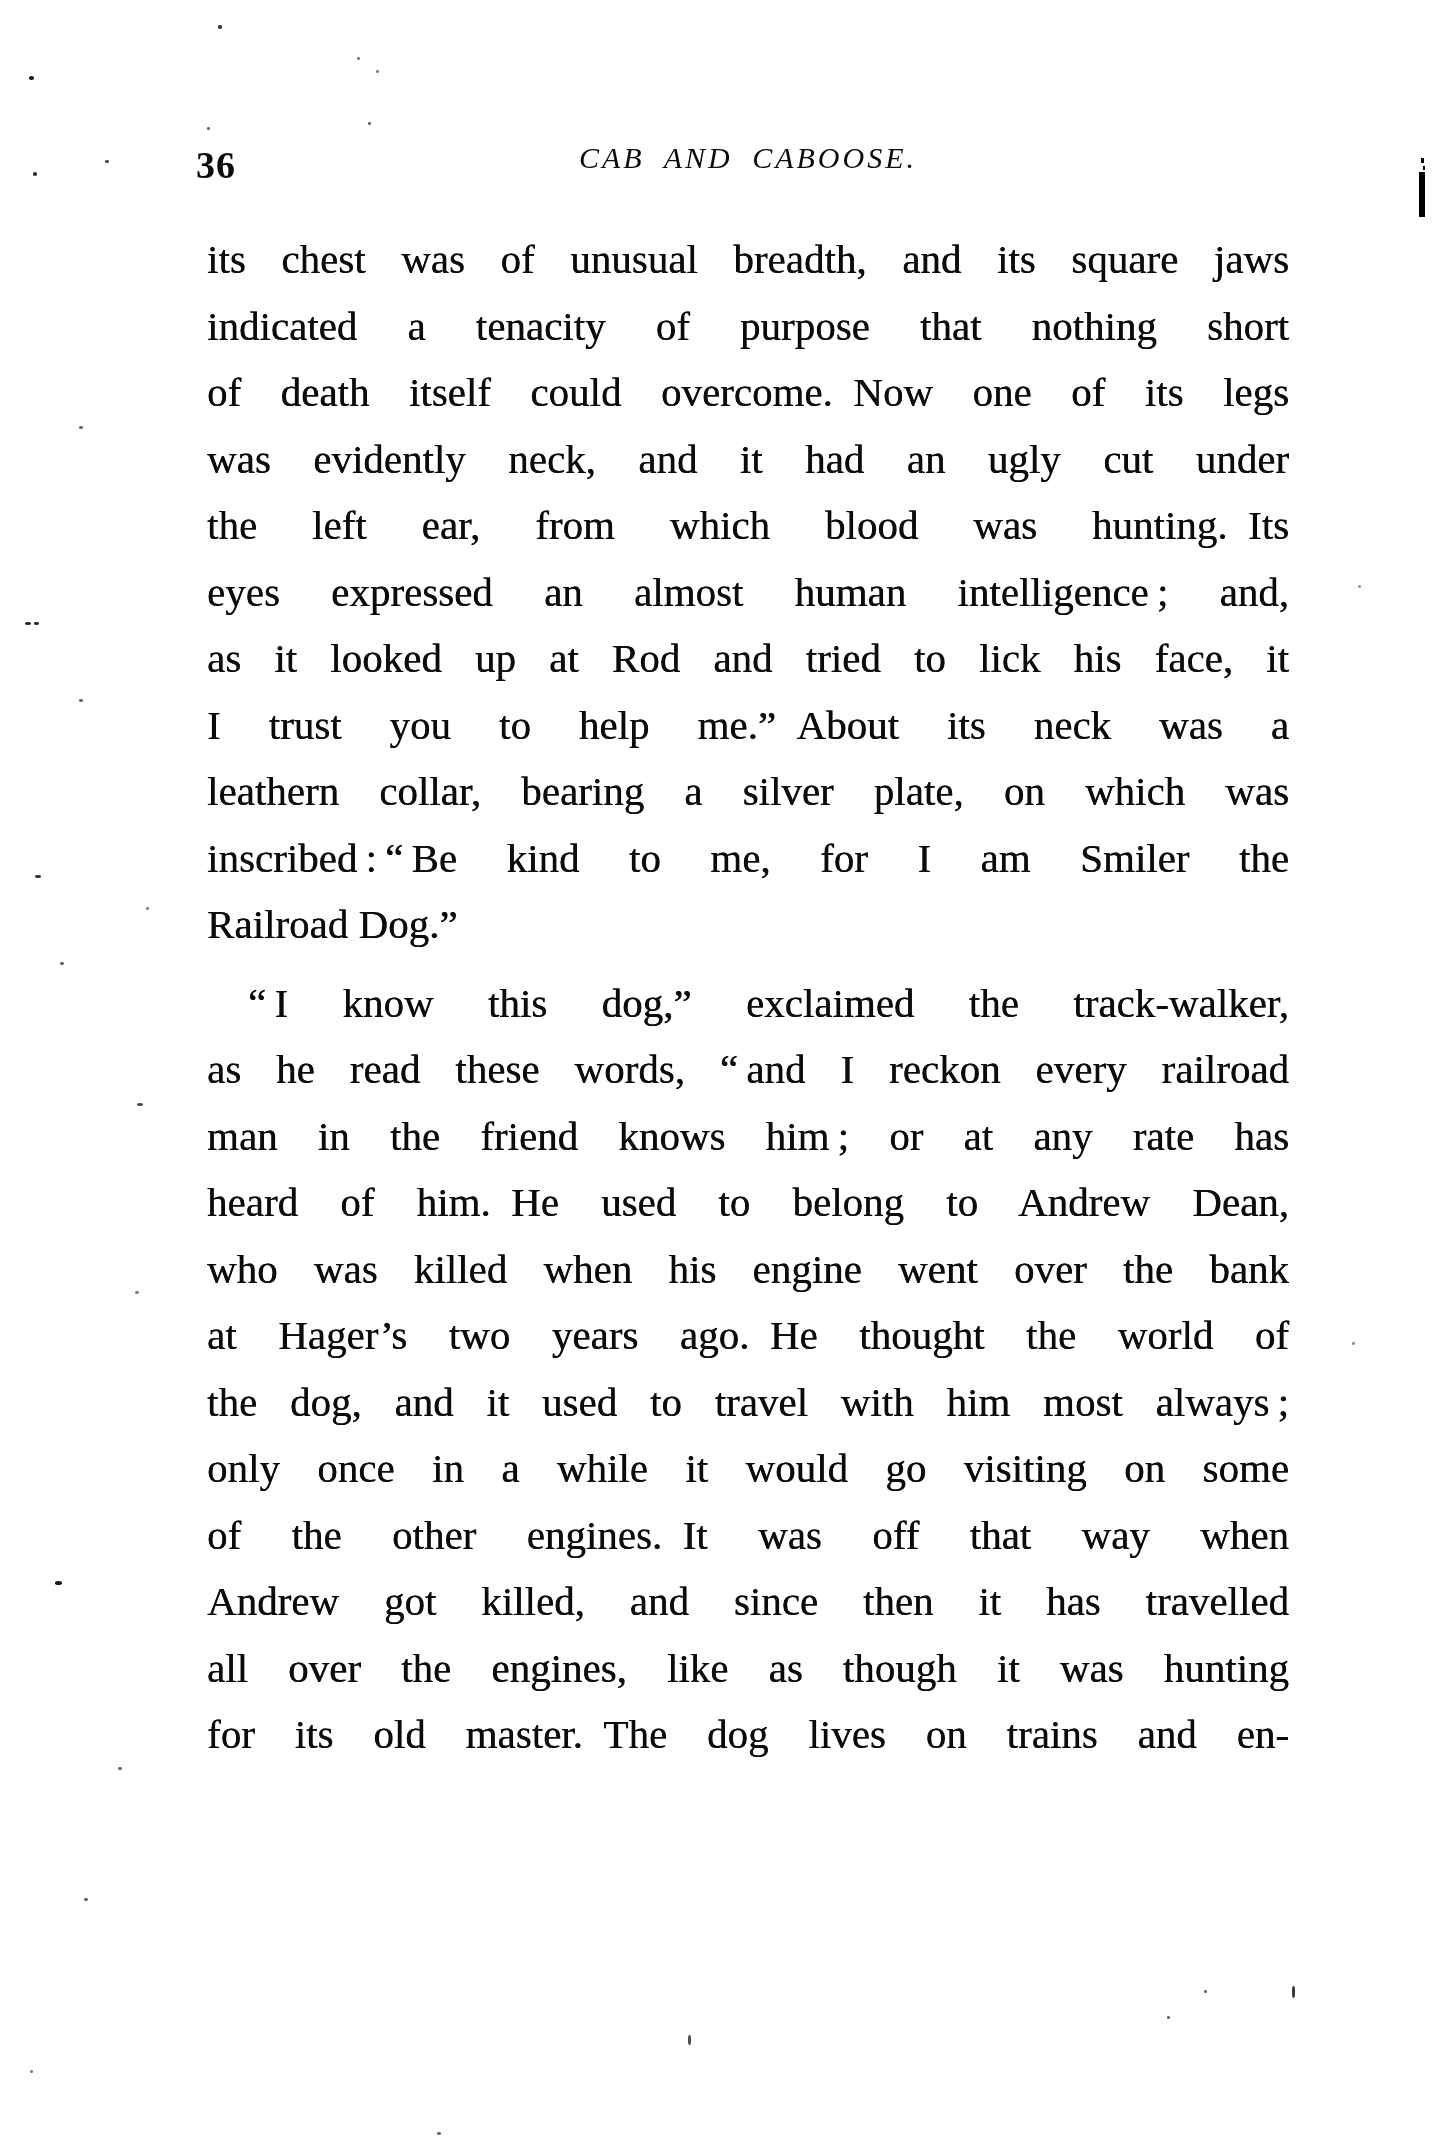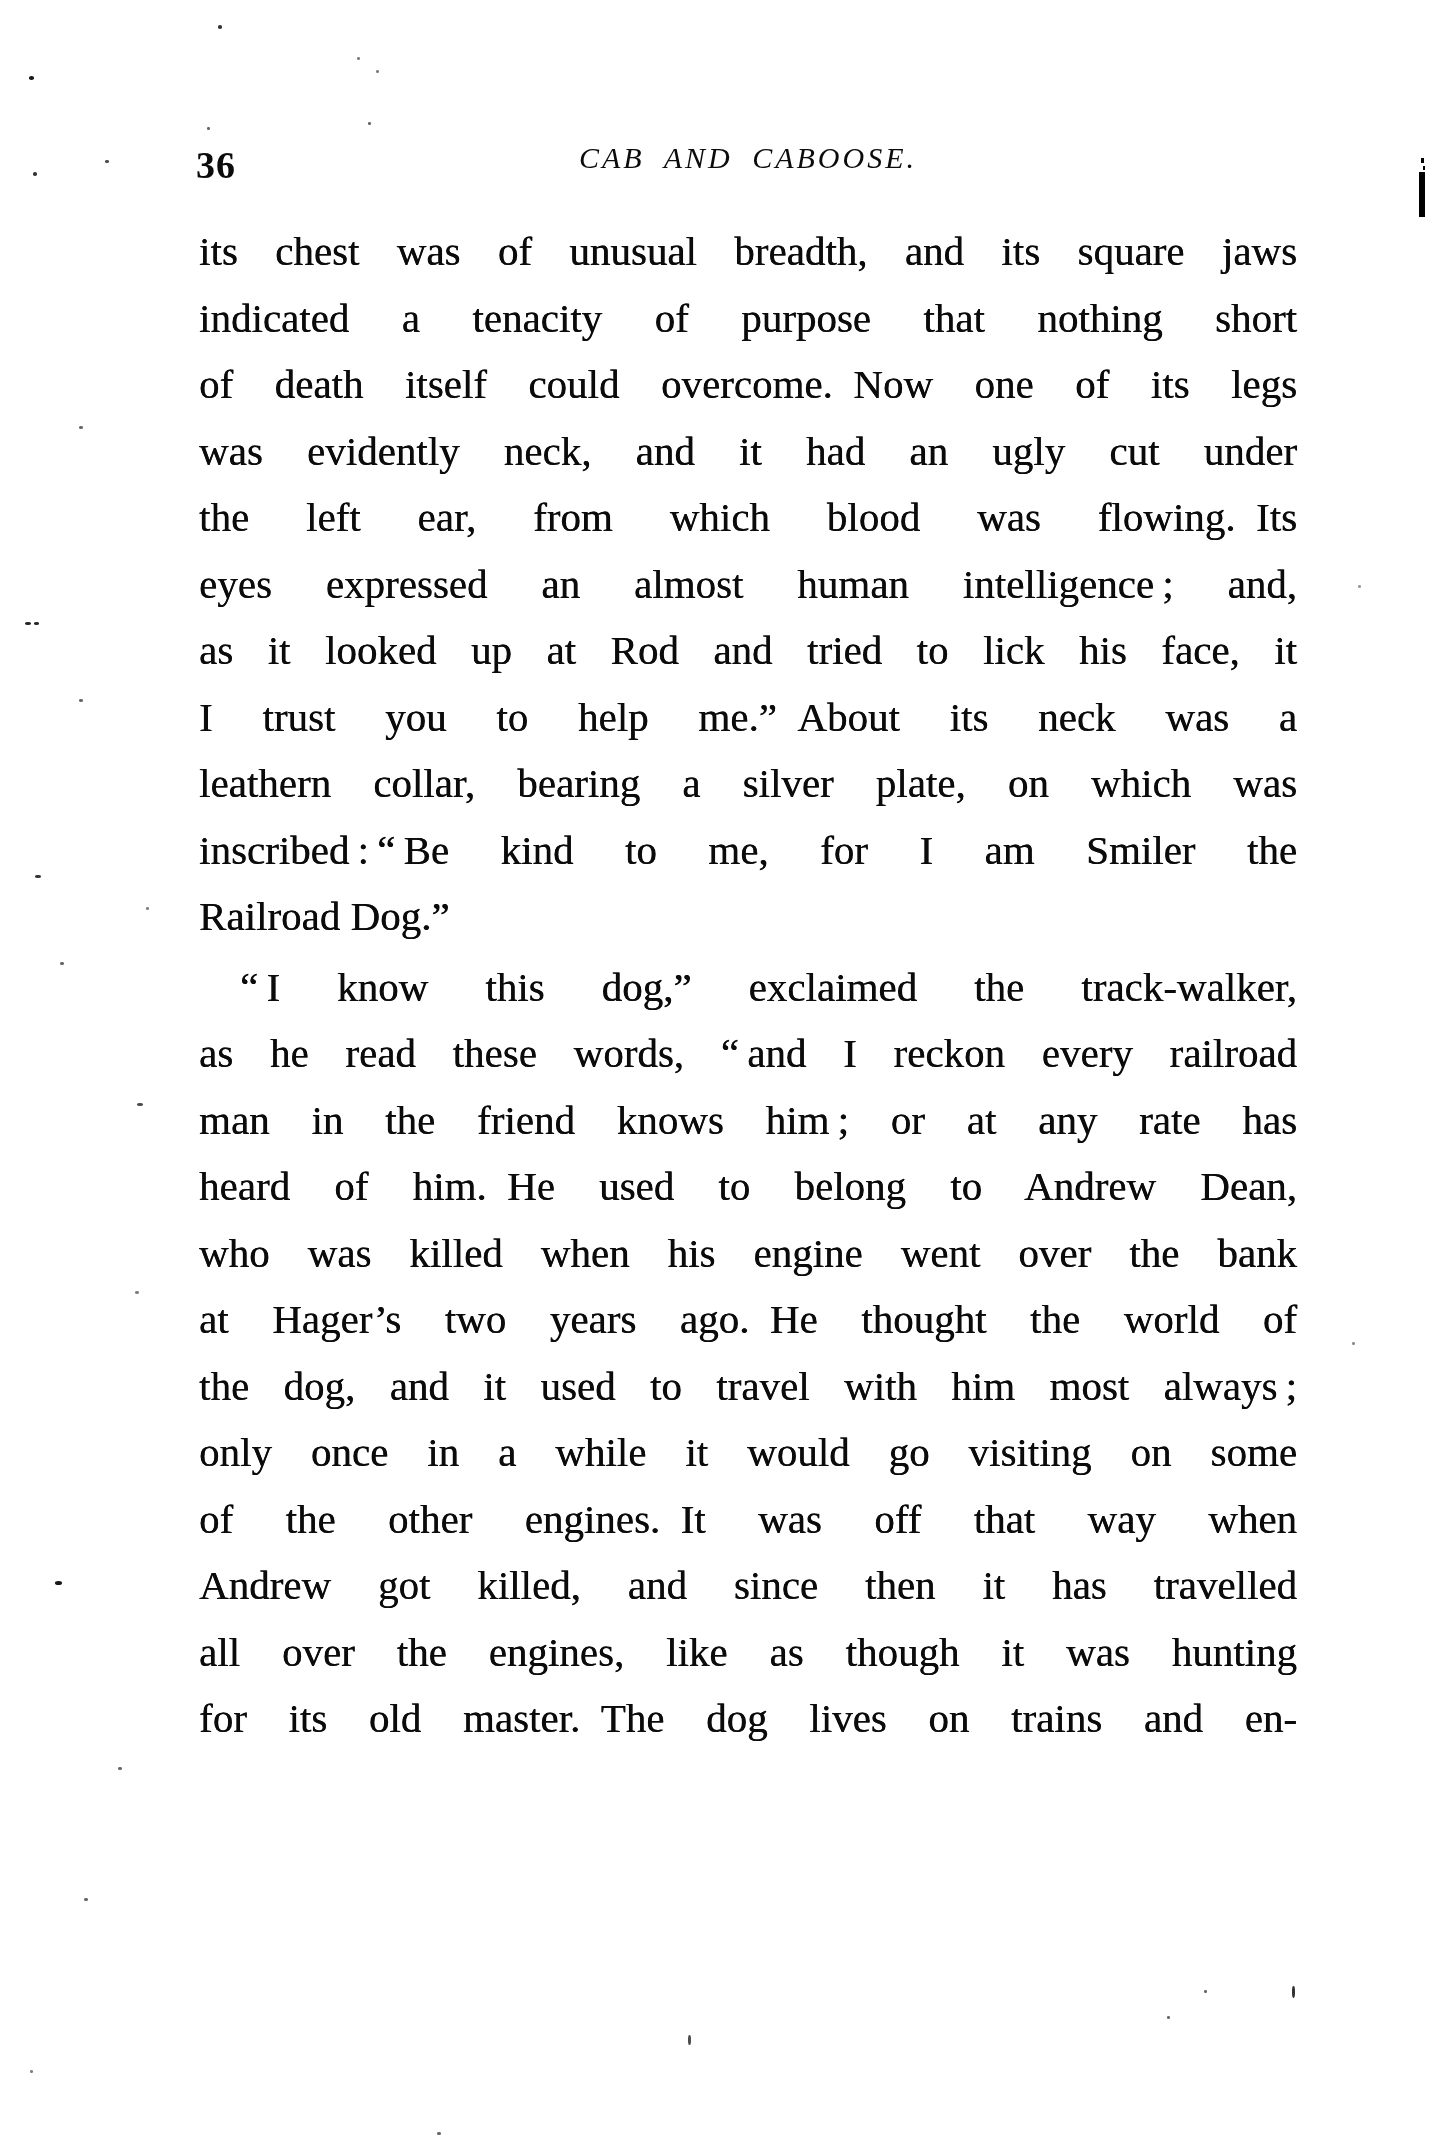--- a/index.html
+++ b/index.html
@@ -43,21 +43,21 @@
   
   .text-block{
     position:absolute;
     left:195px;
     top:214px;
     width:1106px;
     font-size:41px;
     line-height:66.5px;
     text-shadow:0.35px 0.35px 0 var(--ink);
   }
-  .paragraph{margin:4px;padding:0;}
+  .paragraph{margin:12px;padding:0;}
   .line{
     height:66.5px;
     text-align:justify;
     text-align-last:justify;
     white-space:nowrap;
   }
   .line.short{text-align-last:left;}
   .line.indent{text-indent:41px;}
   
   .ink-mark{
@@ -78,21 +78,21 @@
   <span class="pageno">36</span>
 
   <span class="running-title">CAB AND CABOOSE.</span>
 
   <div class="text-block">
       <div class="paragraph">
         <div class="line">its chest was of unusual breadth, and its square jaws</div>
         <div class="line">indicated a tenacity of purpose that nothing short</div>
         <div class="line">of death itself could overcome. Now one of its legs</div>
         <div class="line">was evidently neck, and it had an ugly cut under</div>
-        <div class="line">the left ear, from which blood was flowing. Its</div>
+        <div class="line">the left ear, from which blood was hunting. Its</div>
         <div class="line">eyes expressed an almost human intelligence ; and,</div>
         <div class="line">as it looked up at Rod and tried to lick his face, it</div>
         <div class="line">I trust you to help me.” About its neck was a</div>
         <div class="line">leathern collar, bearing a silver plate, on which was</div>
         <div class="line">inscribed : “ Be kind to me, for I am Smiler the</div>
         <div class="line short">Railroad Dog.”</div>
       </div>
       <div class="paragraph">
         <div class="line indent">“ I know this dog,” exclaimed the track-walker,</div>
         <div class="line">as he read these words, “ and I reckon every railroad</div>

